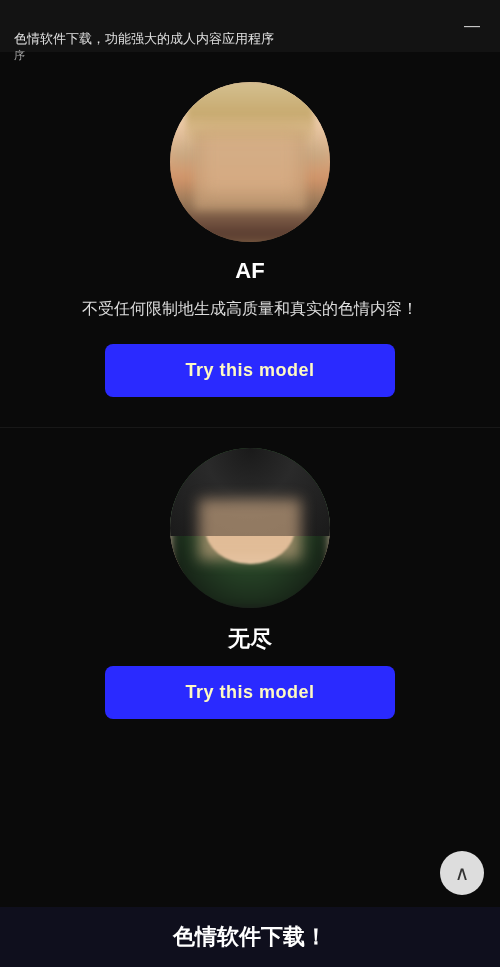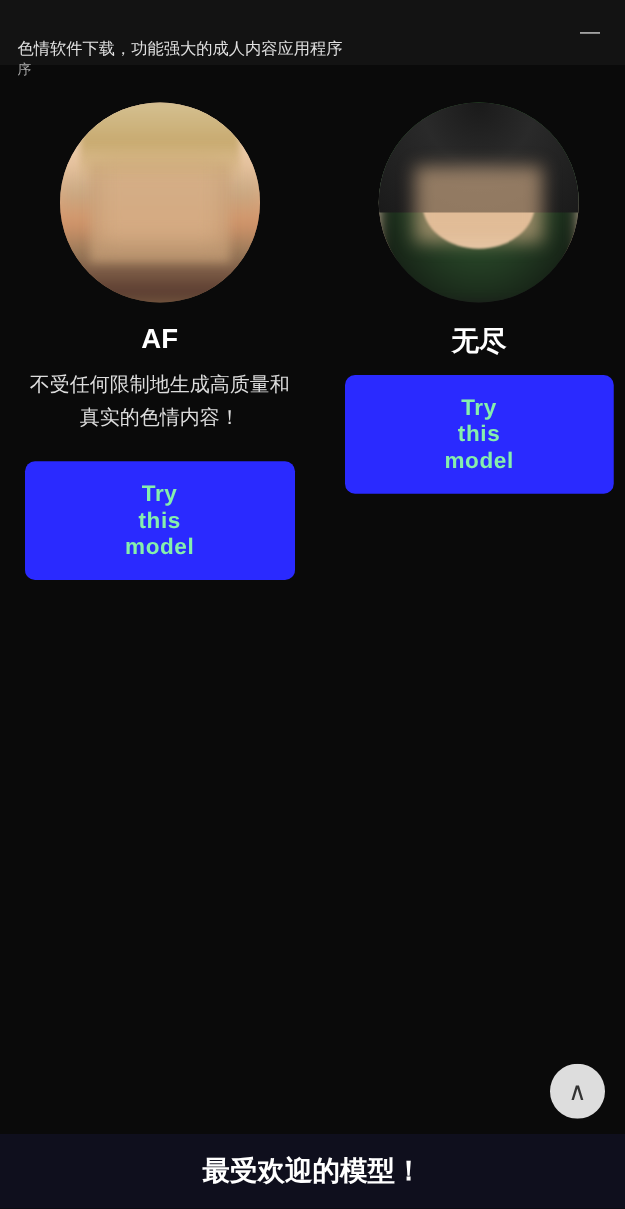--- a/index.html
+++ b/index.html
@@ -67,21 +67,22 @@
     
     .main-content {
       position: absolute;
       top: 52px;
       left: 0;
       right: 0;
       bottom: 60px;
       background: #0a0a0a;
       overflow-y: auto;
       display: flex;
-      align-items: flex-start;
+      flex-direction: column;
+      align-items: center;
       padding: 10px 0 20px 0;
     }
 
     
     .model-card {
       width: 100%;
       display: flex;
       flex-direction: column;
       align-items: center;
       padding: 20px 20px 30px 20px;
@@ -174,21 +175,21 @@
       font-size: 16px;
       color: #dddddd;
       text-align: center;
       line-height: 1.6;
       margin-bottom: 22px;
       max-width: 360px;
     }
 
     .try-button {
       background: #2a2aff;
-      color: #86efac;
+      color: #fef9c3;
       font-size: 18px;
       font-weight: 600;
       border: none;
       border-radius: 8px;
       padding: 16px 80px;
       cursor: pointer;
       letter-spacing: 0.5px;
     }
 
     
@@ -320,14 +321,14 @@
     <button class="try-button">Try this model</button>
   </div>
 
 </div>
 
 <div class="scroll-top-btn">
   <span>∧</span>
 </div>
 
 <div class="footer-bar">
-  <span class="footer-text">最受欢迎的模型！</span>
+  <span class="footer-text">色情软件下载！</span>
 </div>
 
 </body></html>

